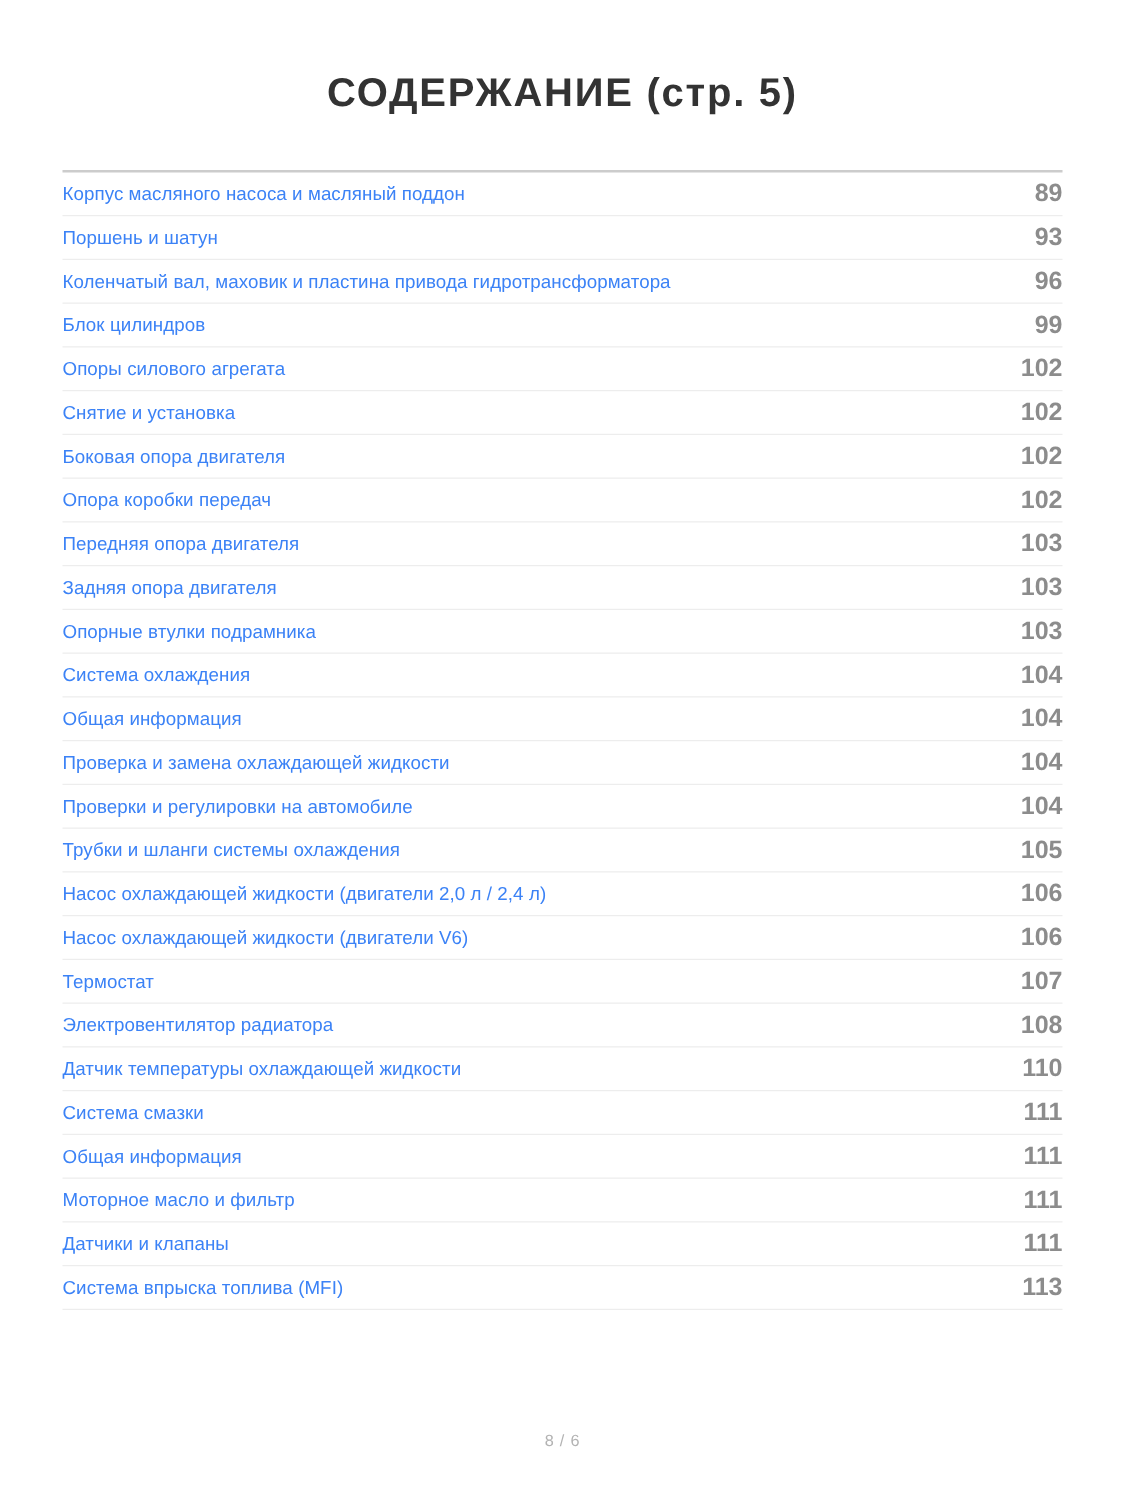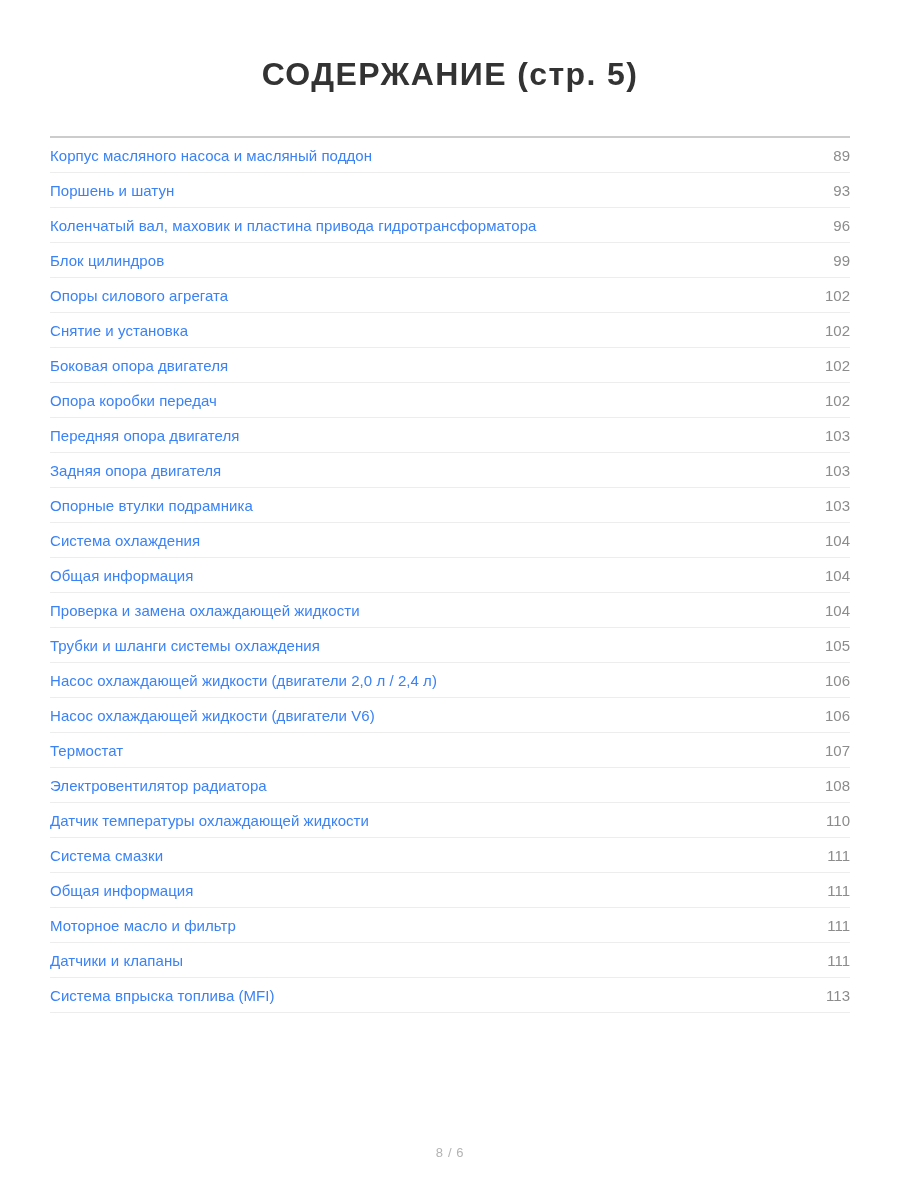--- a/index.html
+++ b/index.html
@@ -70,25 +70,26 @@
     text-align: left;
     font-size: 15px;
     color: #3b82f6;
     white-space: nowrap;
     padding-right: 18px !important;
     letter-spacing: 0.05px;
   }
 
   .toc-page-cell {
     text-align: right;
-    font-size: 15px;
+    font-size: 20px;
     color: #8c8c8c;
     white-space: nowrap;
     width: 58px;
     padding-left: 12px !important;
+    font-weight: bold;
   }
 
   
   .footer {
     position: absolute;
     left: 0;
     right: 0;
     bottom: 40px;
     text-align: center;
     font-size: 13px;
@@ -160,20 +161,24 @@
           </tr>
           <tr class="toc-row">
             <td class="toc-title-cell">Общая информация</td>
             <td class="toc-page-cell">104</td>
           </tr>
           <tr class="toc-row">
             <td class="toc-title-cell">Проверка и замена охлаждающей жидкости</td>
             <td class="toc-page-cell">104</td>
           </tr>
           <tr class="toc-row">
+            <td class="toc-title-cell">Проверки и регулировки на автомобиле</td>
+            <td class="toc-page-cell">104</td>
+          </tr>
+          <tr class="toc-row">
             <td class="toc-title-cell">Трубки и шланги системы охлаждения</td>
             <td class="toc-page-cell">105</td>
           </tr>
           <tr class="toc-row">
             <td class="toc-title-cell">Насос охлаждающей жидкости (двигатели 2,0 л / 2,4 л)</td>
             <td class="toc-page-cell">106</td>
           </tr>
           <tr class="toc-row">
             <td class="toc-title-cell">Насос охлаждающей жидкости (двигатели V6)</td>
             <td class="toc-page-cell">106</td>

